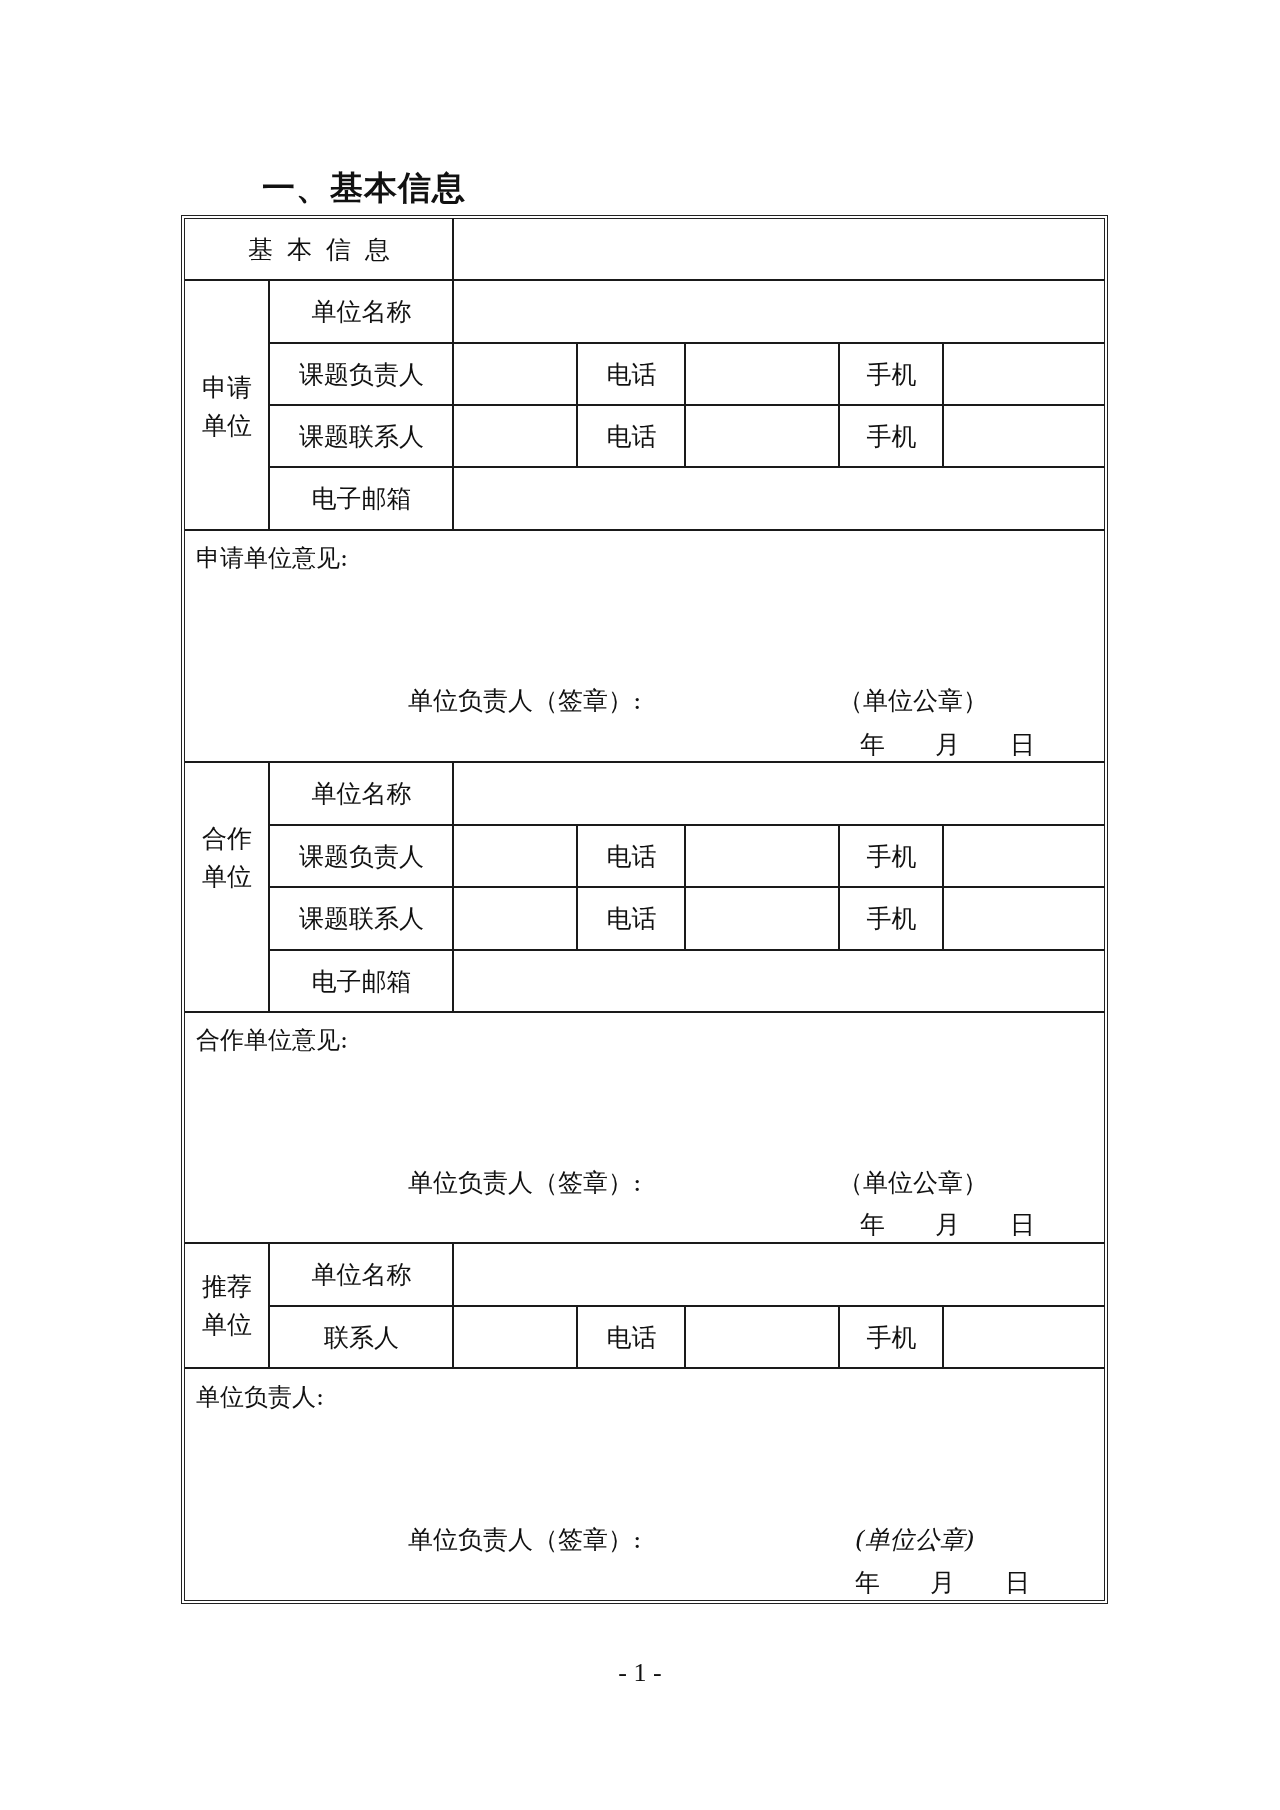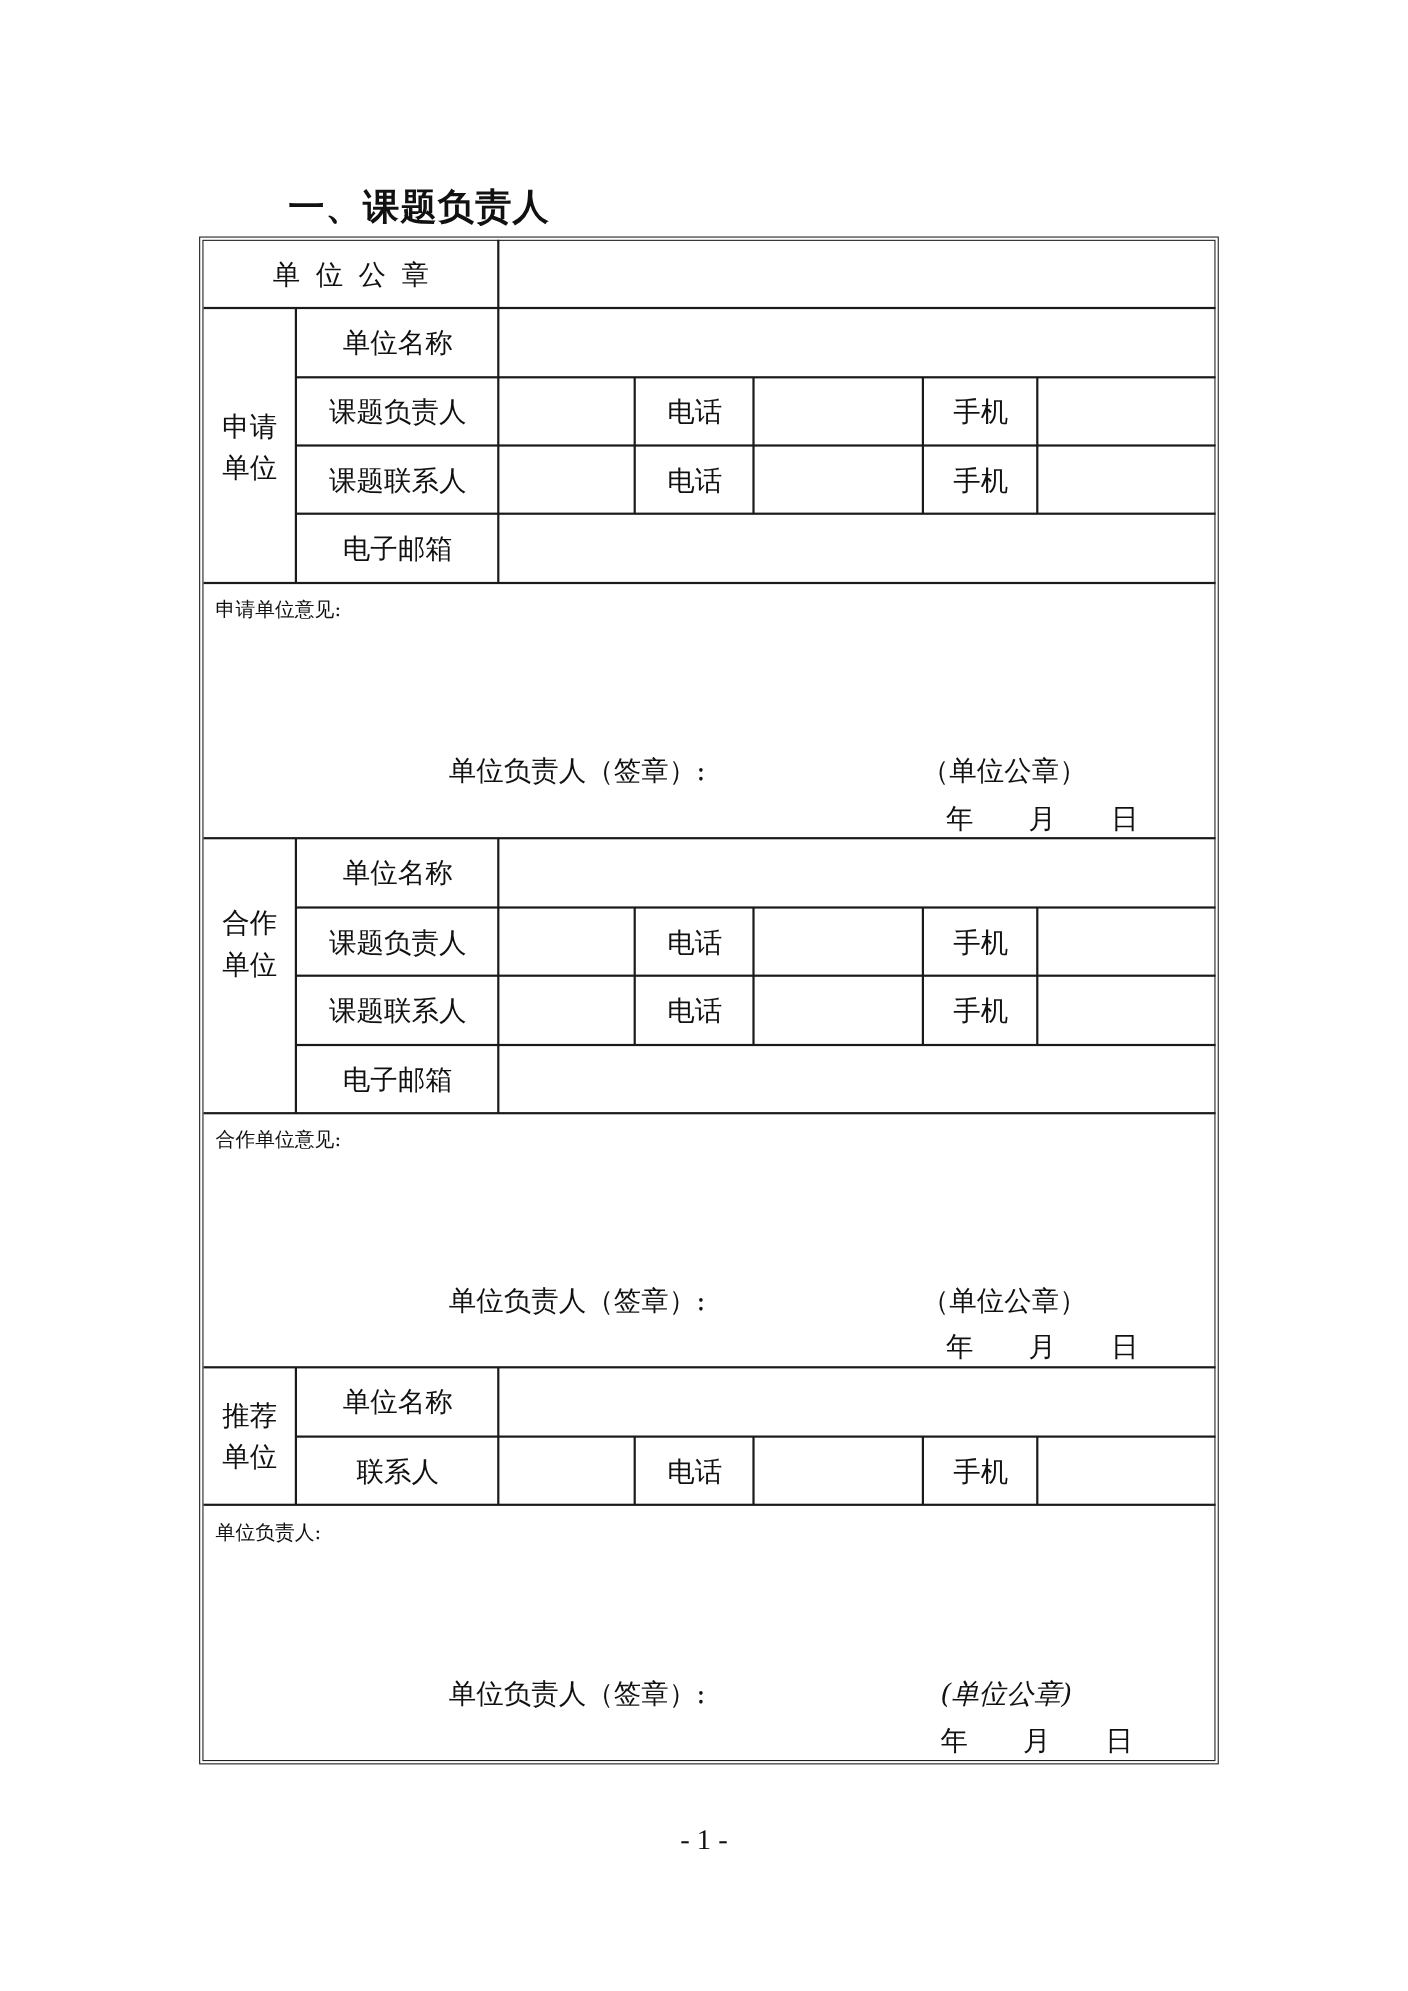--- a/index.html
+++ b/index.html
@@ -26,33 +26,33 @@
     font-size: 25px; line-height: 1; font-family: "DejaVu Serif", serif;
     color: #111;
   }
   .hline { position: absolute; height: 2px; background: #1a1a1a; }
   .vline { position: absolute; width: 2px; background: #1a1a1a; }
   .spaced { letter-spacing: 14px; padding-left: 14px; }
   .group {
     flex-direction: column; font-size: 25px; line-height: 38px;
   }
   .opinion-label {
-    position: absolute; font-size: 18px; font-family: "DejaVu Serif", serif;
+    position: absolute; font-size: 24px; font-family: "DejaVu Serif", serif;
   }
   .sig, .seal, .date { position: absolute; font-size: 25px; font-family: "DejaVu Serif", serif; white-space: pre; }
   .page-num {
     position: absolute; left: 0; width: 1280px; top: 1658px; text-align: center;
     font-family: "Liberation Serif", serif; font-size: 26px;
   }
   .fill { position: absolute; }
 </style>
 </head>
 <body>
 
-<div class="title">一、课题负责人</div>
+<div class="title">一、基本信息</div>
 
 <div class="frame"></div>
 <div class="frame-inner"></div>
 
 <div class="hline" style="left:185px;width:920px;top:279px;"></div>
 <div class="hline" style="left:269px;width:836px;top:342px;"></div>
 <div class="hline" style="left:269px;width:836px;top:404px;"></div>
 <div class="hline" style="left:269px;width:836px;top:466px;"></div>
 <div class="hline" style="left:185px;width:920px;top:529px;"></div>
 <div class="hline" style="left:185px;width:920px;top:761px;"></div>
@@ -80,21 +80,21 @@
 <div class="vline" style="left:838px;top:825px;height:125px;"></div>
 <div class="vline" style="left:942px;top:825px;height:125px;"></div>
 
 <div class="vline" style="left:268px;top:1243px;height:125px;"></div>
 <div class="vline" style="left:452px;top:1243px;height:125px;"></div>
 <div class="vline" style="left:576px;top:1306px;height:62px;"></div>
 <div class="vline" style="left:684px;top:1306px;height:62px;"></div>
 <div class="vline" style="left:838px;top:1306px;height:62px;"></div>
 <div class="vline" style="left:942px;top:1306px;height:62px;"></div>
 
-<div class="cell spaced" style="left:185px;top:218px;width:268px;height:62px;">单位公章</div>
+<div class="cell spaced" style="left:185px;top:218px;width:268px;height:62px;">基本信息</div>
 <div class="cell fill" style="left:454px;top:218px;width:651px;height:62px;"></div>
 
 <div class="cell group" style="left:185px;top:280px;width:84px;height:254px;">
   <span>申请</span>
   <span>单位</span>
 </div>
 <div class="cell" style="left:270px;top:280px;width:183px;height:63px;">单位名称</div>
 <div class="cell fill" style="left:454px;top:280px;width:651px;height:63px;"></div>
 
 <div class="cell" style="left:270px;top:343px;width:183px;height:62px;">课题负责人</div>

